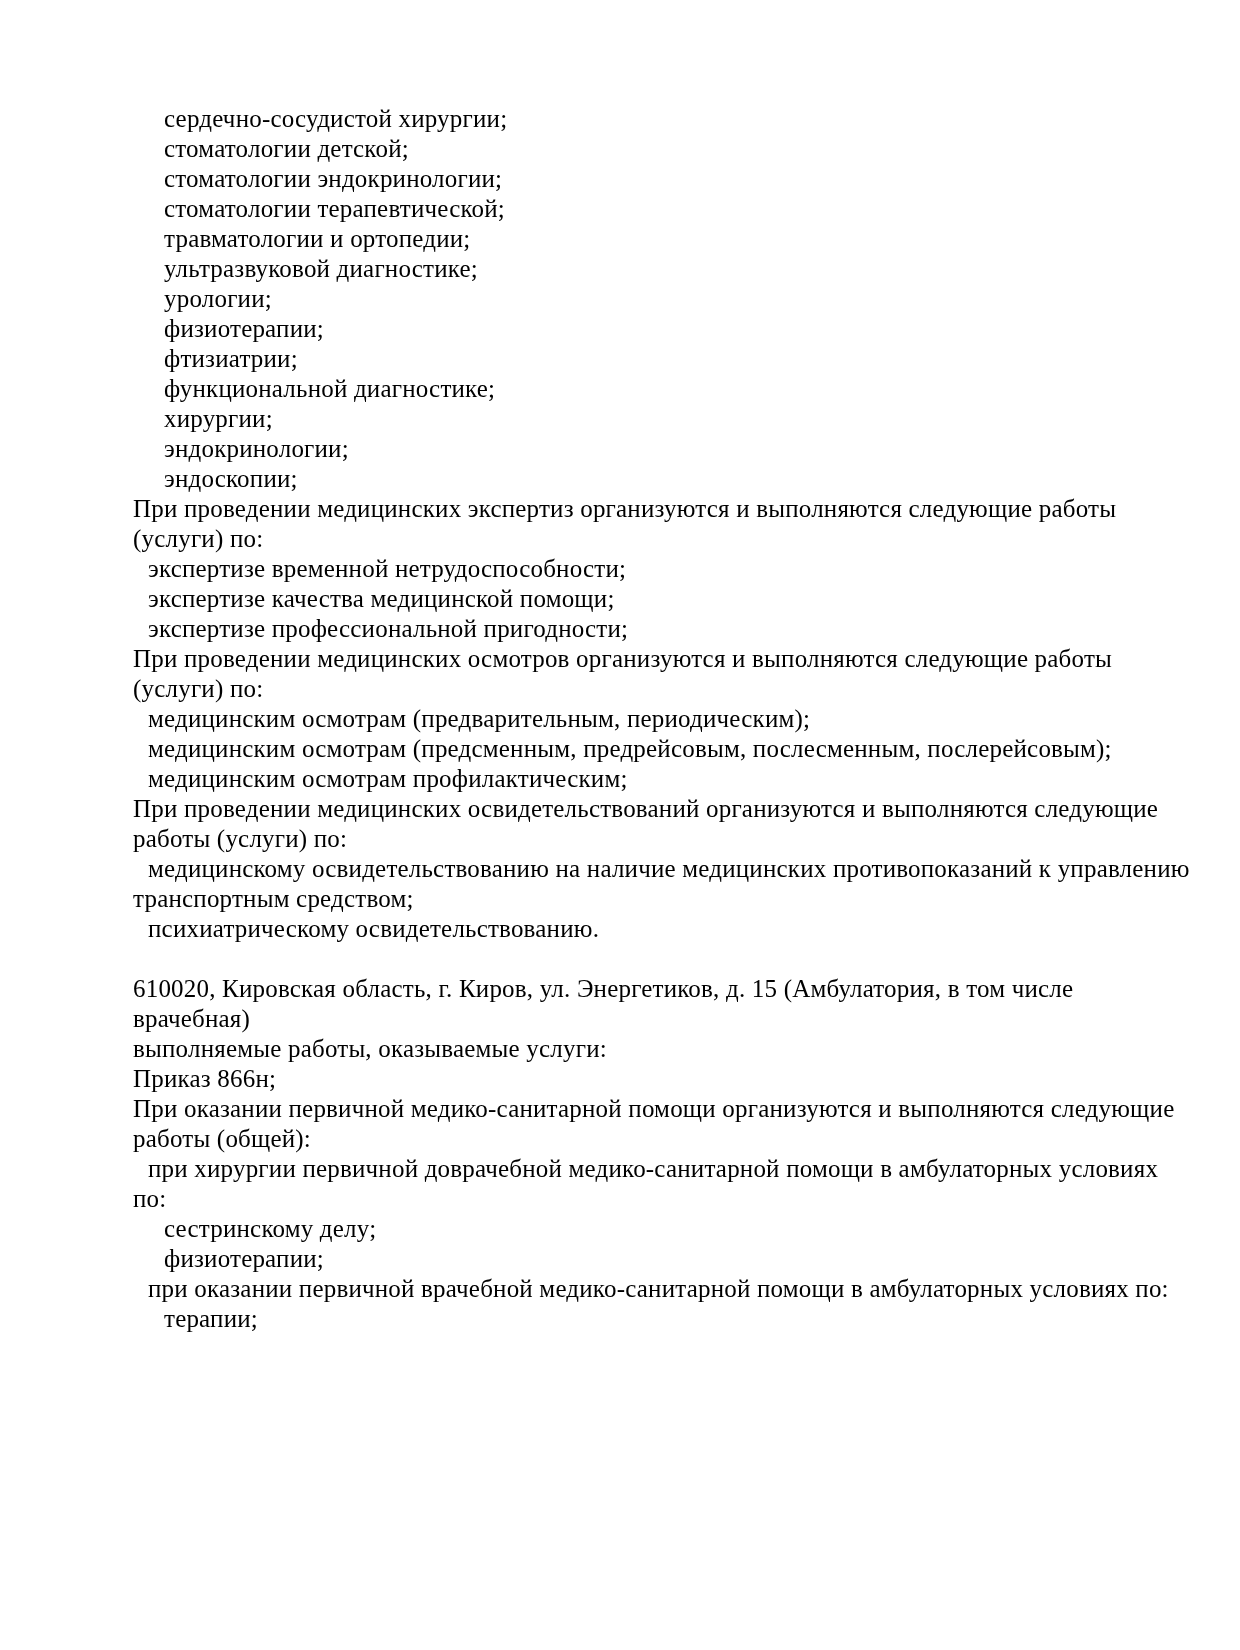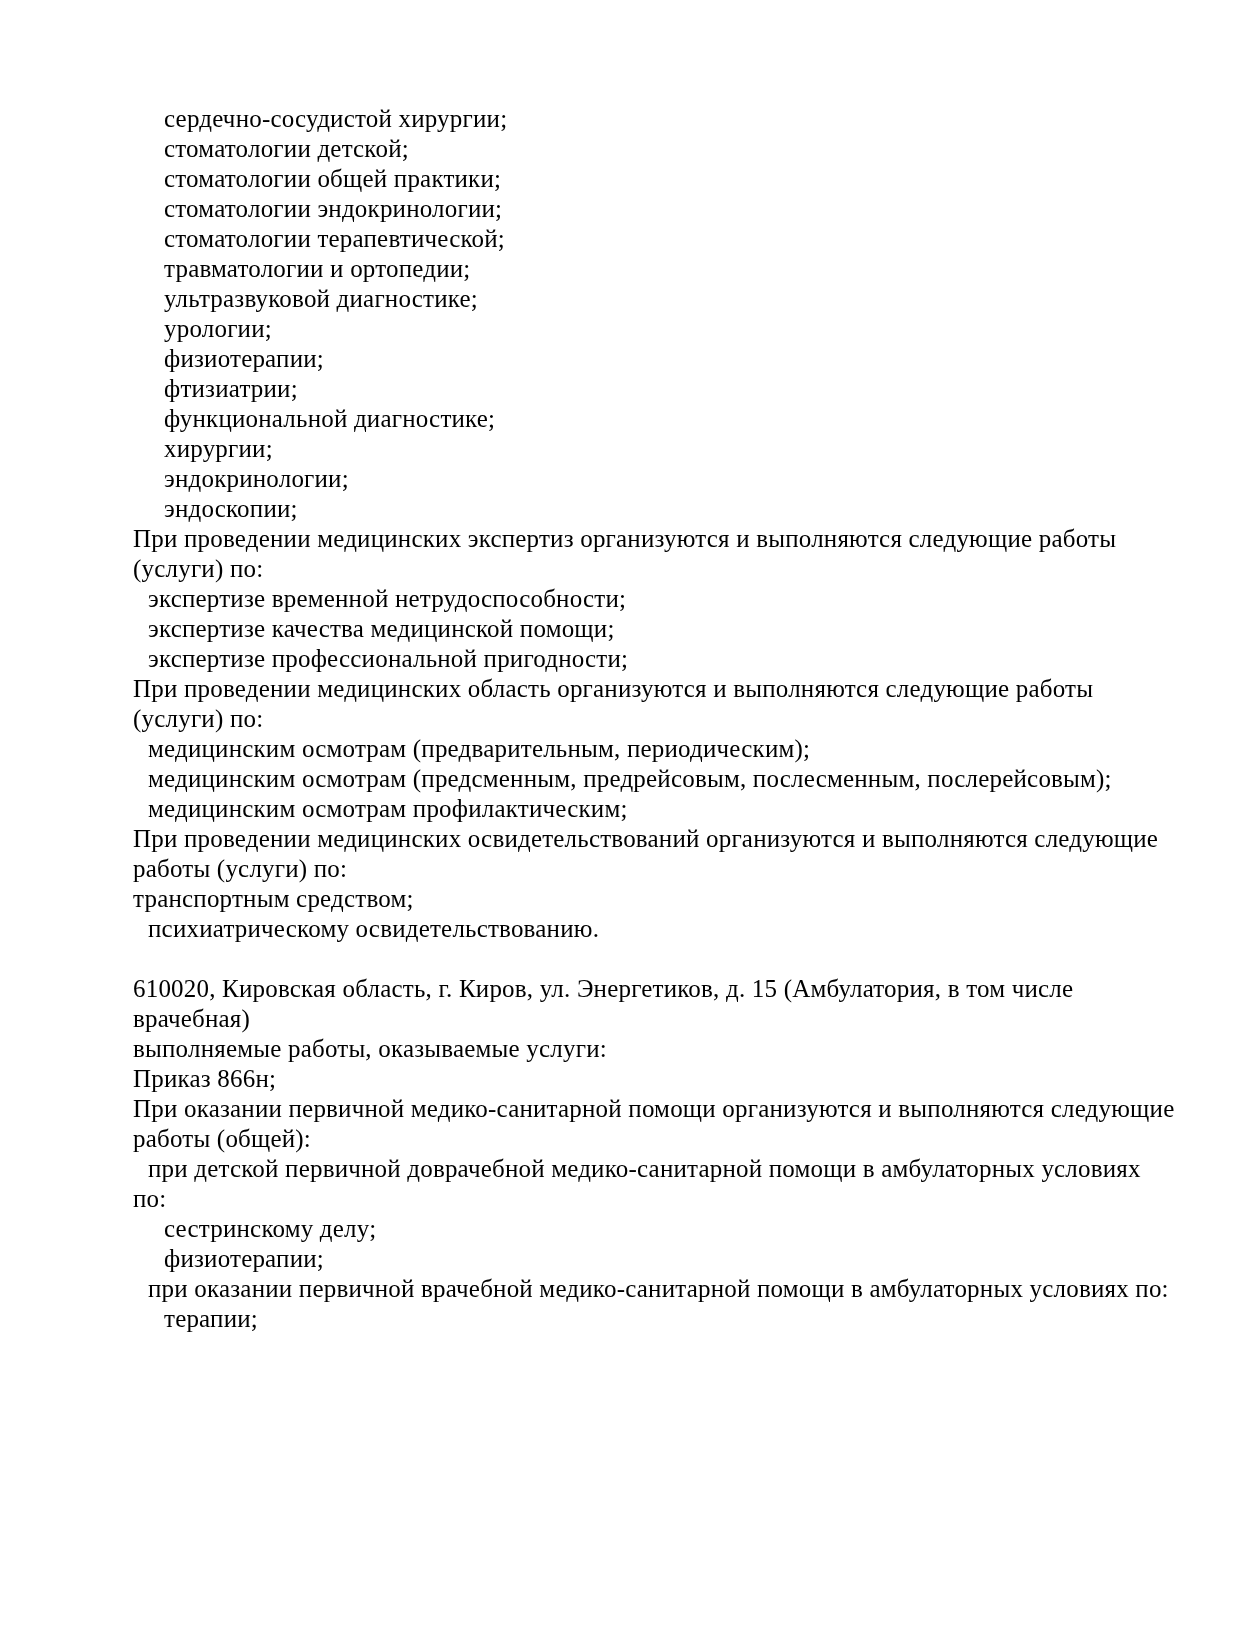--- a/index.html
+++ b/index.html
@@ -36,53 +36,53 @@
   .indent-1 { padding-left: 15px; }
   .indent-2 { padding-left: 31px; }
 </style>
 </head>
 <body>
 
 <main class="page">
   <section class="doc-text">
       <div class="line indent-2">сердечно-сосудистой хирургии;</div>
       <div class="line indent-2">стоматологии детской;</div>
-      <div class="line indent-2">стоматологии общей практики;</div>
       <div class="line indent-2">стоматологии эндокринологии;</div>
       <div class="line indent-2">стоматологии терапевтической;</div>
       <div class="line indent-2">травматологии и ортопедии;</div>
       <div class="line indent-2">ультразвуковой диагностике;</div>
       <div class="line indent-2">урологии;</div>
       <div class="line indent-2">физиотерапии;</div>
       <div class="line indent-2">фтизиатрии;</div>
       <div class="line indent-2">функциональной диагностике;</div>
       <div class="line indent-2">хирургии;</div>
       <div class="line indent-2">эндокринологии;</div>
       <div class="line indent-2">эндоскопии;</div>
       <div class="line indent-0">При проведении медицинских экспертиз организуются и выполняются следующие работы</div>
       <div class="line indent-0">(услуги) по:</div>
       <div class="line indent-1">экспертизе временной нетрудоспособности;</div>
       <div class="line indent-1">экспертизе качества медицинской помощи;</div>
       <div class="line indent-1">экспертизе профессиональной пригодности;</div>
-      <div class="line indent-0">При проведении медицинских область организуются и выполняются следующие работы</div>
+      <div class="line indent-0">При проведении медицинских осмотров организуются и выполняются следующие работы</div>
       <div class="line indent-0">(услуги) по:</div>
       <div class="line indent-1">медицинским осмотрам (предварительным, периодическим);</div>
       <div class="line indent-1">медицинским осмотрам (предсменным, предрейсовым, послесменным, послерейсовым);</div>
       <div class="line indent-1">медицинским осмотрам профилактическим;</div>
       <div class="line indent-0">При проведении медицинских освидетельствований организуются и выполняются следующие</div>
       <div class="line indent-0">работы (услуги) по:</div>
+      <div class="line indent-1">медицинскому освидетельствованию на наличие медицинских противопоказаний к управлению</div>
       <div class="line indent-0">транспортным средством;</div>
       <div class="line indent-1">психиатрическому освидетельствованию.</div>
       <div class="line indent-0"></div>
       <div class="line indent-0">610020, Кировская область, г. Киров, ул. Энергетиков, д. 15 (Амбулатория, в том числе</div>
       <div class="line indent-0">врачебная)</div>
       <div class="line indent-0">выполняемые работы, оказываемые услуги:</div>
       <div class="line indent-0">Приказ 866н;</div>
       <div class="line indent-0">При оказании первичной медико-санитарной помощи организуются и выполняются следующие</div>
       <div class="line indent-0">работы (общей):</div>
-      <div class="line indent-1">при детской первичной доврачебной медико-санитарной помощи в амбулаторных условиях</div>
+      <div class="line indent-1">при хирургии первичной доврачебной медико-санитарной помощи в амбулаторных условиях</div>
       <div class="line indent-0">по:</div>
       <div class="line indent-2">сестринскому делу;</div>
       <div class="line indent-2">физиотерапии;</div>
       <div class="line indent-1">при оказании первичной врачебной медико-санитарной помощи в амбулаторных условиях по:</div>
       <div class="line indent-2">терапии;</div>
     </section>
 </main>
 
 </body></html>

